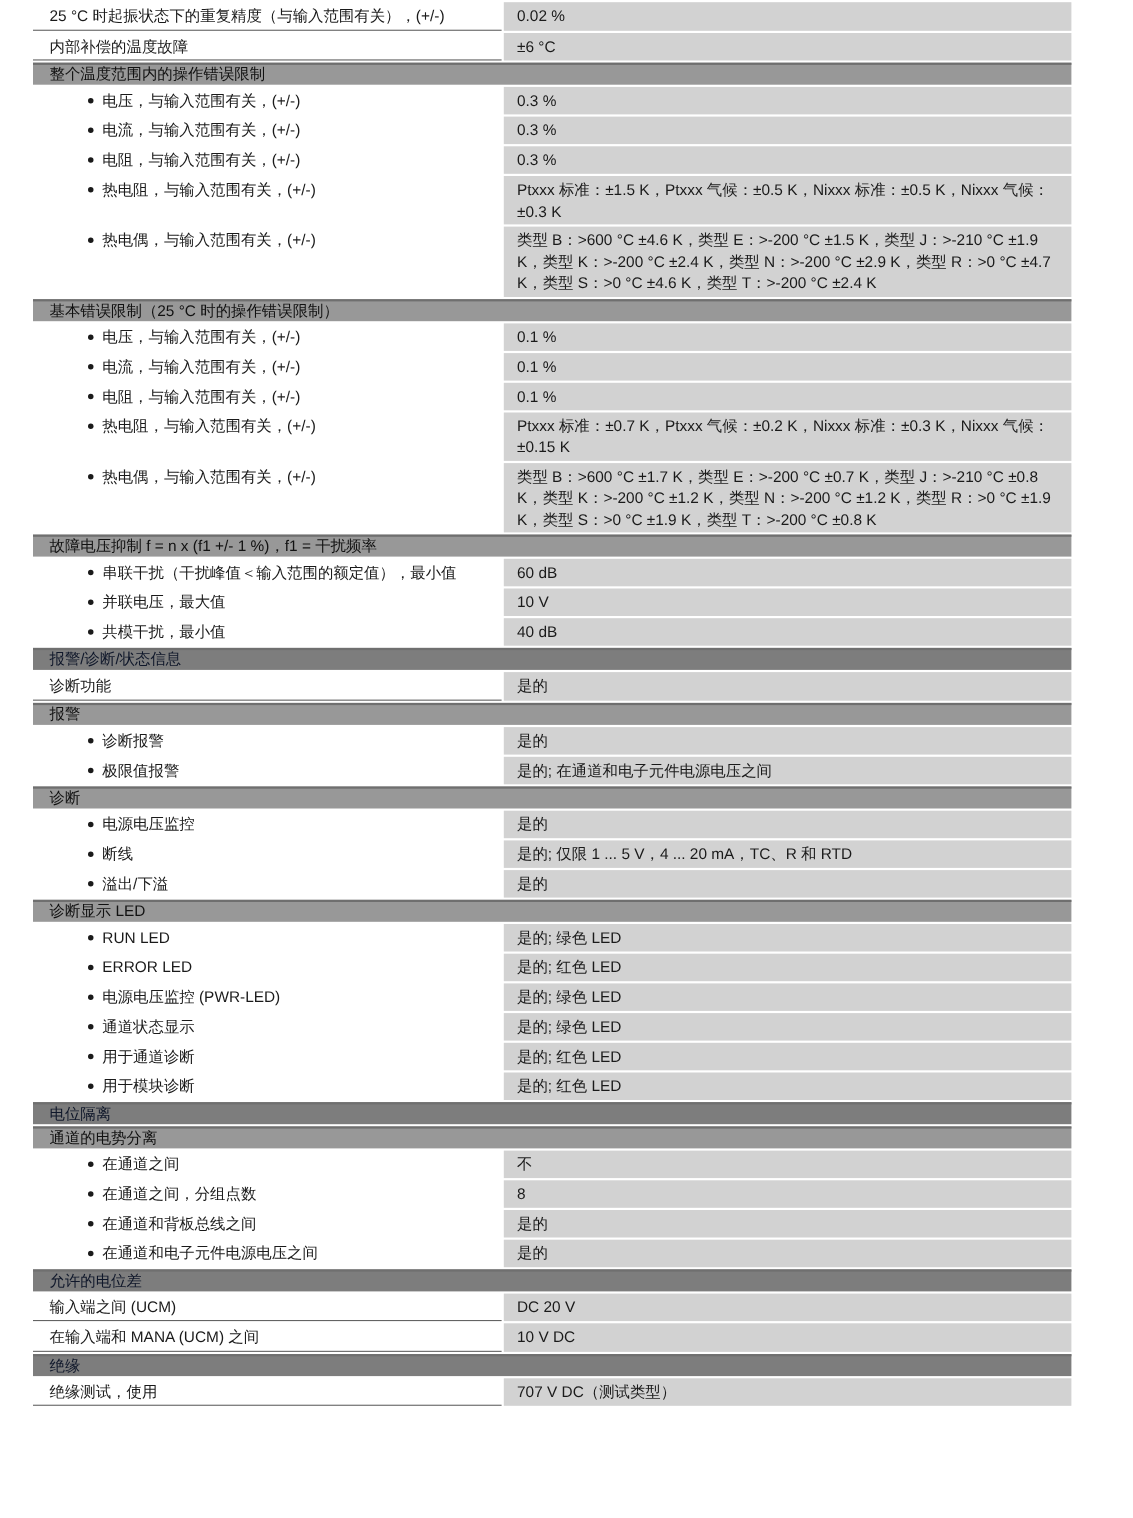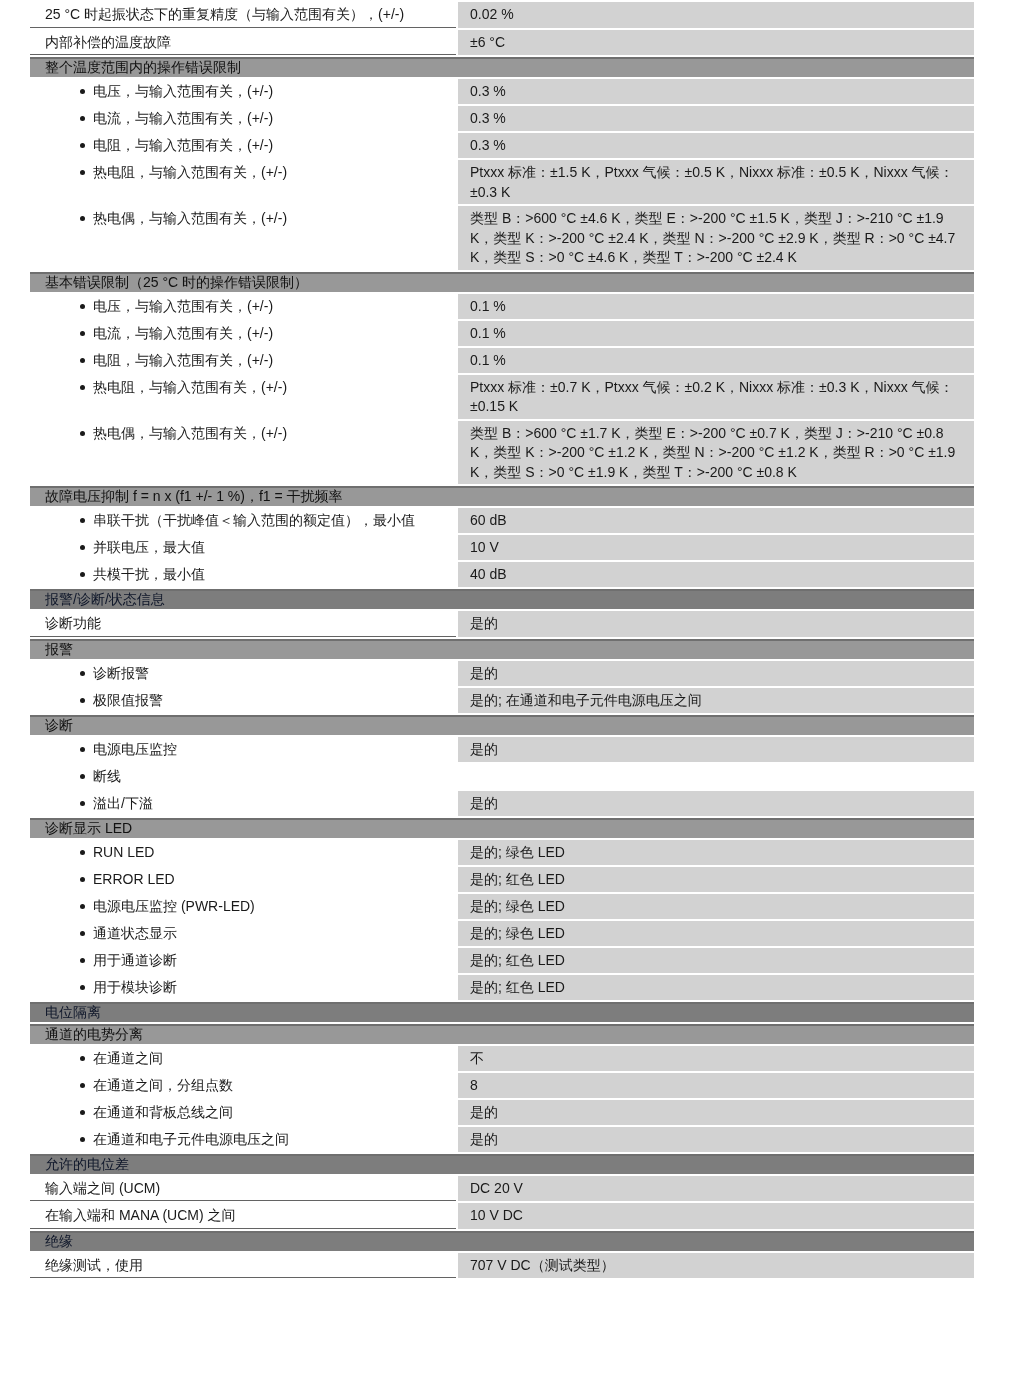--- a/index.html
+++ b/index.html
@@ -228,20 +228,21 @@
       <span class="bullet"></span>
       <span class="lbl">电源电压监控</span>
     </div>
     <div class="cell-r">是的</div>
   </div>
     <div class="row indent">
     <div class="cell-l">
       <span class="bullet"></span>
       <span class="lbl">断线</span>
     </div>
+    <div class="cell-r">是的; 仅限 1 ... 5 V，4 ... 20 mA，TC、R 和 RTD</div>
   </div>
     <div class="row indent">
     <div class="cell-l">
       <span class="bullet"></span>
       <span class="lbl">溢出/下溢</span>
     </div>
     <div class="cell-r">是的</div>
   </div>
     <div class="hdr subsection">
     <span class="hdr-label">诊断显示 LED</span>

